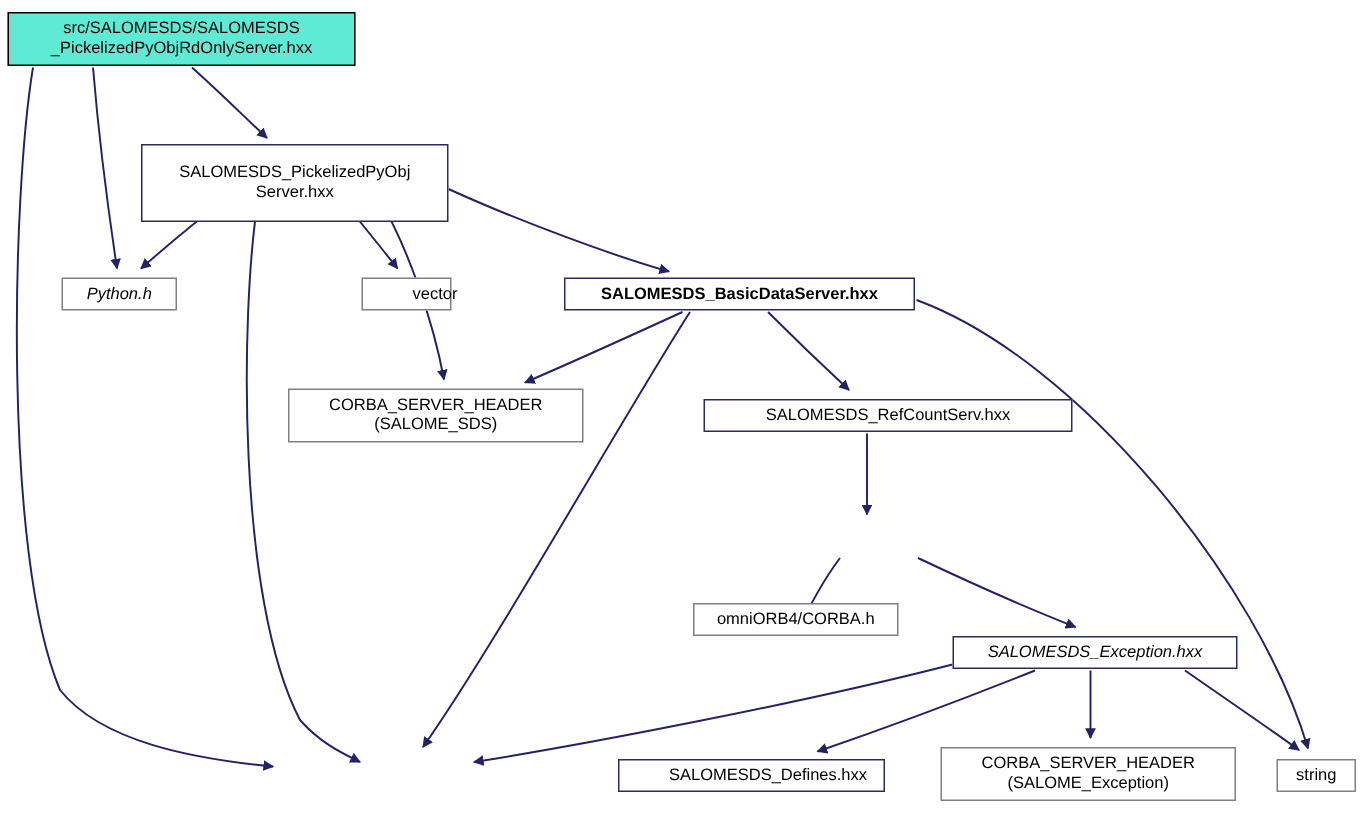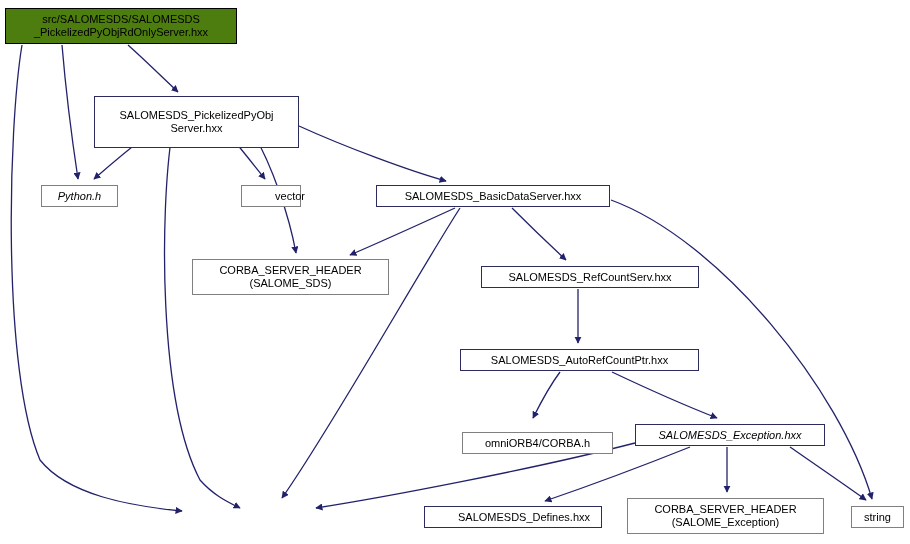--- a/index.html
+++ b/index.html
@@ -32,21 +32,21 @@
     font-size: 11px;
     line-height: 13px;
     text-align: center;
     display: flex;
     align-items: center;
     justify-content: center;
     white-space: pre-line;
     padding: 1px 3px;
   }
   .node.root {
-    background: #4d7c0f;
+    background: #5eead4;
     border: 1px solid #000000;
   }
   .node.plain {
     border: 1px solid #808080;
   }
 </style>
 </head>
 <body>
 
 <div id="canvas">
@@ -102,34 +102,33 @@
   <div class="node root" style="left:5px; top:8px; width:232px; height:36px;">src/SALOMESDS/SALOMESDS
 _PickelizedPyObjRdOnlyServer.hxx</div>
 
   <div class="node" style="left:94px; top:96px; width:205px; height:52px;">SALOMESDS_PickelizedPyObj
 Server.hxx</div>
 
   <div class="node plain" style="left:41px; top:185px; width:77px; height:22px;font-style:italic;">Python.h</div>
 
   <div class="node plain" style="left:241px; top:185px; width:60px; height:22px;padding-left:41px;">vector</div>
 
-  <div class="node" style="left:376px; top:185px; width:234px; height:22px;">SALOMESDS_BasicDataServer.hxx</div>
+  <div class="node" style="left:376px; top:185px; width:234px; height:22px;font-weight:bold;">SALOMESDS_BasicDataServer.hxx</div>
 
   <div class="node plain" style="left:192px; top:259px; width:197px; height:36px;">CORBA_SERVER_HEADER
 (SALOME_SDS)</div>
 
-  <div class="node" style="left:469px; top:266px; width:218px; height:22px;margin-left:12px;">SALOMESDS_RefCountServ.hxx</div>
+  <div class="node" style="left:469px; top:266px; width:246px; height:22px;">SALOMESDS_RefCountServ.hxx</div>
 
-  <div class="node" style="left:460px; top:349px; width:239px; height:22px;">SALOMESDS_AutoRefCountPtr.hxx</div>
 
-  <div class="node plain" style="left:462px; top:432px; width:151px; height:22px;">omniORB4/CORBA.h</div>
+  <div class="node plain" style="left:462px; top:402px; width:137px; height:22px;">omniORB4/CORBA.h</div>
 
   <div class="node" style="left:635px; top:424px; width:190px; height:22px;font-style:italic;">SALOMESDS_Exception.hxx</div>
 
 
-  <div class="node" style="left:424px; top:506px; width:178px; height:22px;padding-left:25px;">SALOMESDS_Defines.hxx</div>
+  <div class="node" style="left:412px; top:506px; width:178px; height:22px;padding-left:25px;">SALOMESDS_Defines.hxx</div>
 
   <div class="node plain" style="left:627px; top:498px; width:197px; height:36px;">CORBA_SERVER_HEADER
 (SALOME_Exception)</div>
 
   <div class="node plain" style="left:851px; top:506px; width:53px; height:22px;text-align:center;">string</div>
 
 </div>
 
 </body></html>

